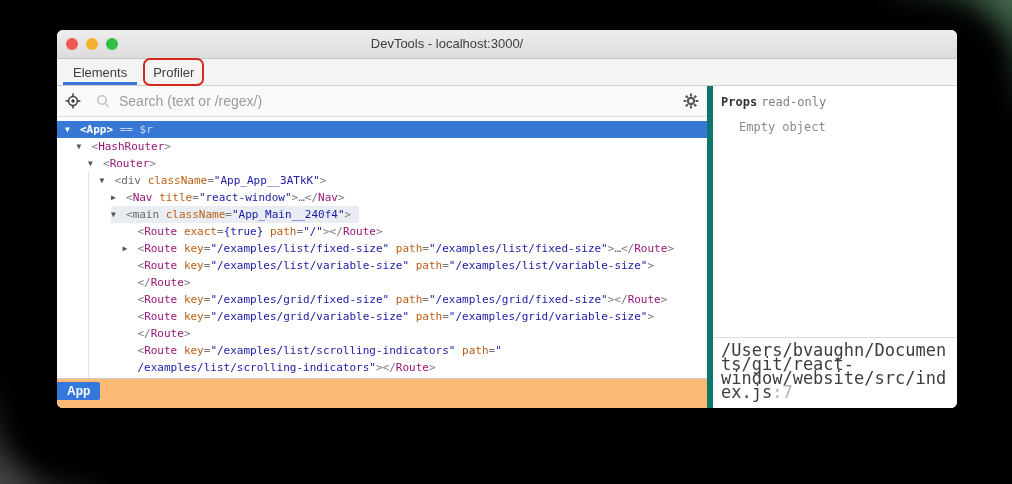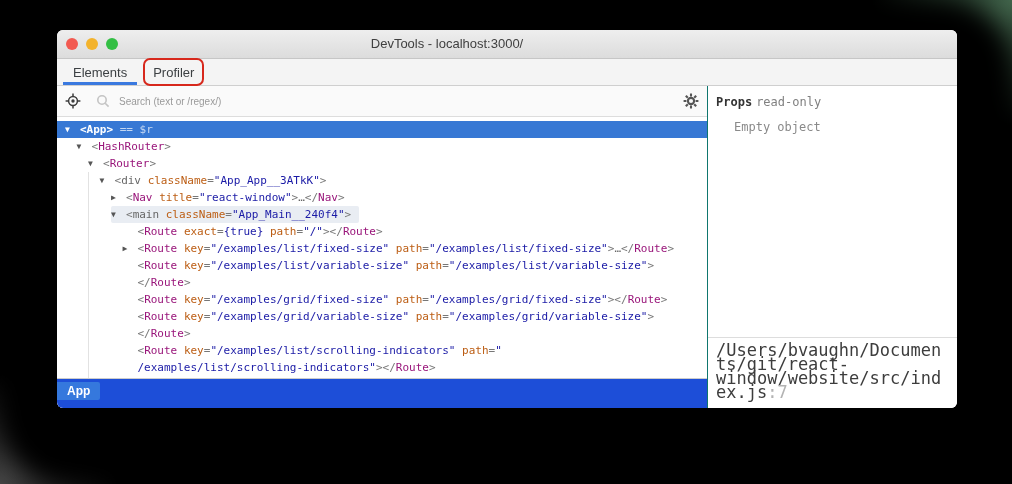--- a/index.html
+++ b/index.html
@@ -41,30 +41,30 @@
   .tab{font-size:13px;color:#3c4043;display:flex;align-items:center;padding:0 10px;box-sizing:border-box;cursor:default;}
   .tab.active{margin-left:6px;border-bottom:3px solid var(--tab-underline);padding-top:3px;}
   .tab.annotated{
     margin-left:6px;margin-top:-1px;height:24px;align-self:flex-start;
     border:2px solid var(--annotation-red);border-radius:7px;padding:12px 8px;
     background:transparent;
   }
   
   .content{flex:1;display:flex;min-height:0;}
   .left{width:650px;flex:0 0 650px;display:flex;flex-direction:column;min-height:0;background:#fff;}
-  .right{flex:1;border-left:1px solid #0f766e;display:flex;flex-direction:column;min-height:0;background:#fff;}
+  .right{flex:1;border-left:6px solid #0f766e;display:flex;flex-direction:column;min-height:0;background:#fff;}
   
   .searchbar{
     height:30px;flex:0 0 30px;display:flex;align-items:center;
     background:#fafafa;border-bottom:1px solid #ddd;padding:0 8px;gap:6px;
   }
   .searchbar svg{flex:0 0 auto;display:block;}
   .search-input{
     flex:1;border:none;outline:none;background:transparent;
-    font-family:"Liberation Sans",sans-serif;font-size:10px;color:#333;
+    font-family:"Liberation Sans",sans-serif;font-size:14px;color:#333;
   }
   .search-input::placeholder{color:#9a9a9a;}
   
   .tree{
     flex:1;min-height:0;overflow:hidden;position:relative;padding-top:4px;
     font-family:"DejaVu Sans Mono","Liberation Mono",monospace;font-size:11px;line-height:17px;
   }
   .guide{position:absolute;left:31px;top:55px;bottom:0;width:1px;background:#e2e2e2;}
   .row{height:17px;white-space:pre;box-sizing:border-box;position:relative;}
   .row .arrow{
@@ -79,21 +79,21 @@
   .sp{color:var(--punctuation);}
   .sc{color:var(--component);}
   .sh{color:var(--host-tag);margin-top:25px;}
   .sa{color:var(--attribute);}
   .sv{color:var(--value);}
   .se{color:#666;}
   .ss{color:#666;}
   .sm{color:#9bb9e8;}
   
   .bottombar{
-    height:29px;flex:0 0 29px;background:#1d4ed8;border-top:1px solid #ccc;
+    height:29px;flex:0 0 29px;background:#fdba74;border-top:1px solid #ccc;
     display:flex;align-items:flex-start;
   }
   .crumb{
     margin-top:3px;height:18px;line-height:18px;padding:0 10px;
     background:var(--badge-blue);color:#fff;font-size:12px;font-weight:bold;
     border-radius:0 2px 2px 0;
   }
   
   .props{flex:1;padding:9px 0 0 8px;font-family:"DejaVu Sans Mono","Liberation Mono",monospace;font-size:12px;}
   .props-title{font-weight:bold;color:#333;}

